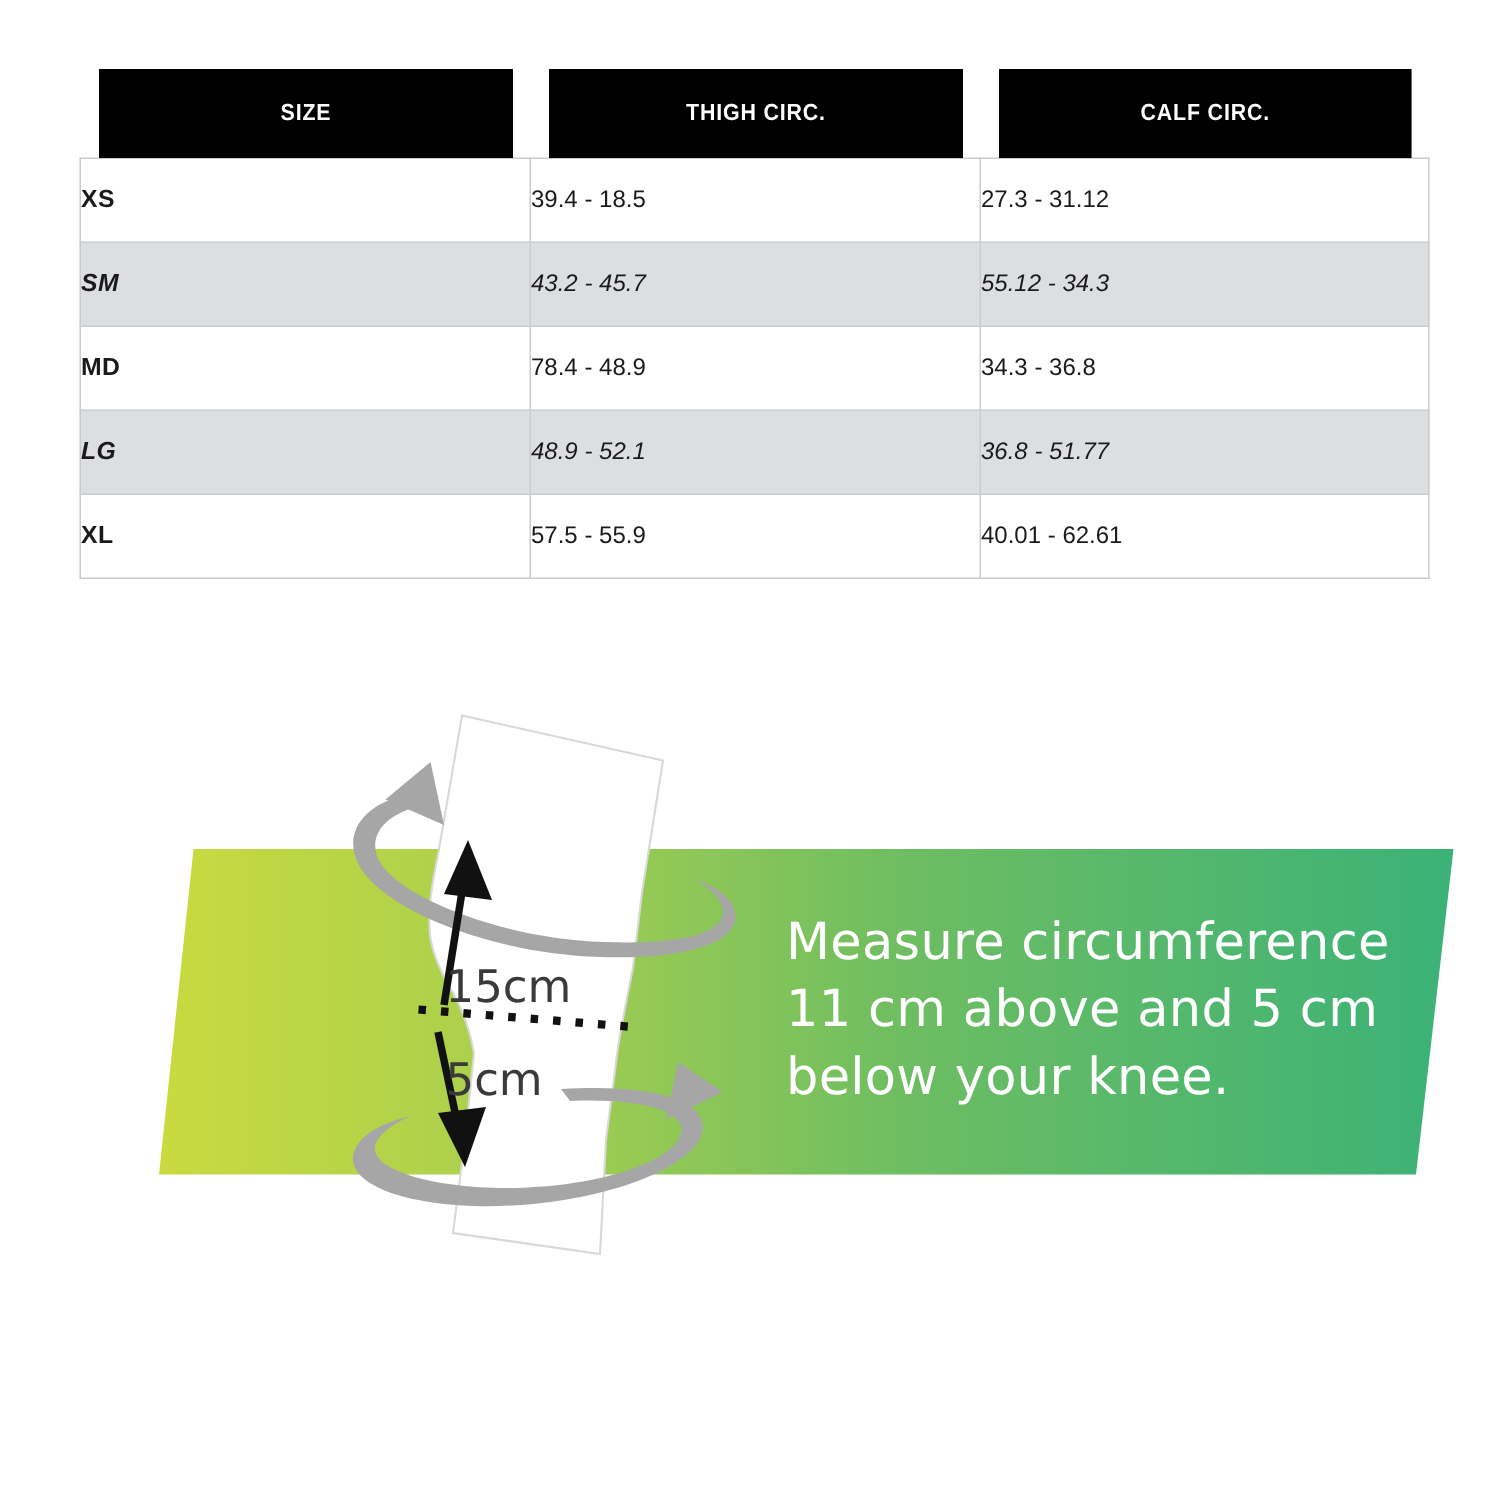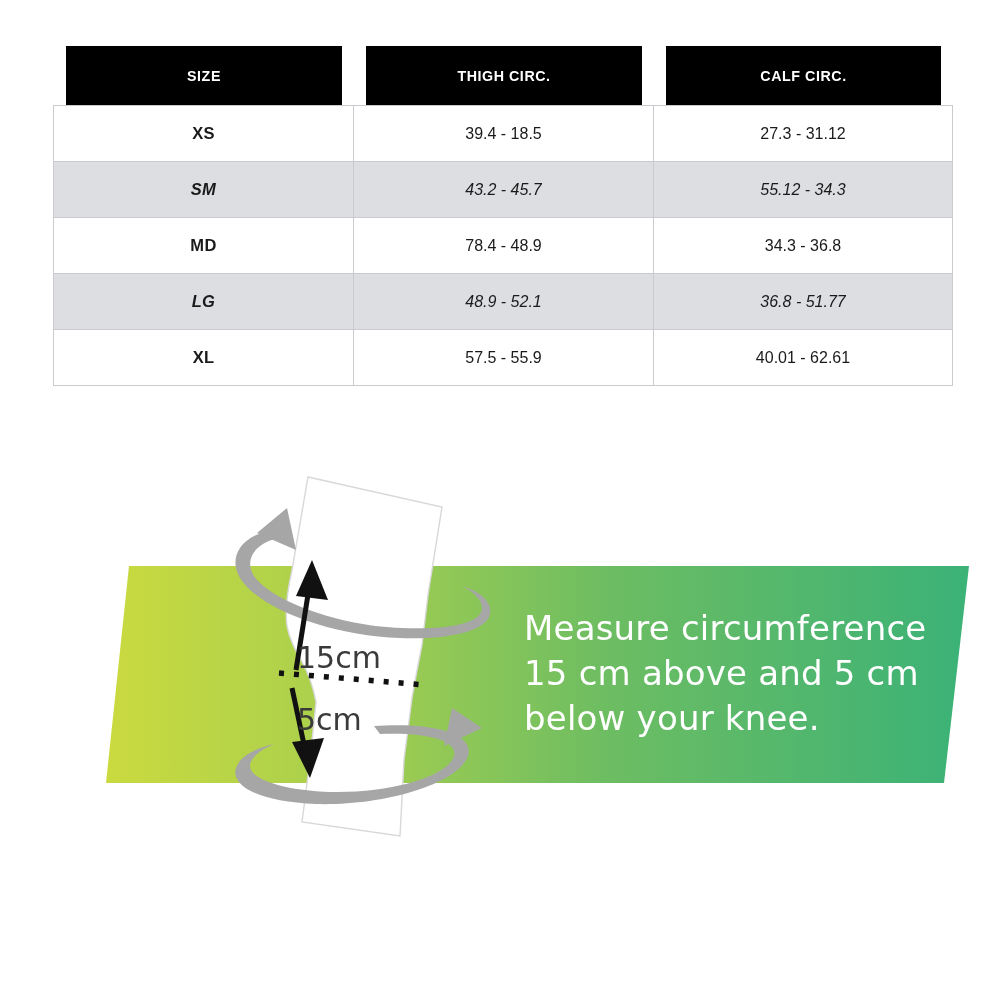--- a/index.html
+++ b/index.html
@@ -41,21 +41,20 @@
     text-align: center;
     vertical-align: middle;
     font-family: "Liberation Sans Narrow", "Liberation Sans", sans-serif;
     border: none;
     padding: 0;
     transform: scaleX(0.92);
   }
 
   table.size-table tbody td {
     height: 55px;
-    text-align: center;
     vertical-align: middle;
     font-size: 16px;
     color: #1a1a1a;
     border: 1px solid #c9cbcf;
     padding: 0;
   }
   table.size-table tbody tr.row-alt td {
     background: #dcdee2;
     font-style: italic;
   }
@@ -201,15 +200,15 @@
     <g>
       <line x1="248" y1="258" x2="262" y2="324" stroke="#111111" stroke-width="5"></line>
       <polygon points="266,348 248,312 280,308" fill="#111111"></polygon>
     </g>
 
     <text x="253" y="238" font-family="DejaVu Sans, sans-serif" font-size="30" fill="#3a3a3a">15cm</text>
     <text x="253" y="300" font-family="DejaVu Sans, sans-serif" font-size="30" fill="#3a3a3a">5cm</text>
   </svg>
 
   <div class="banner-text">Measure circumference
-15 cm above and 5 cm
+11 cm above and 5 cm
 below your knee.</div>
 </div>
 
 </body></html>

